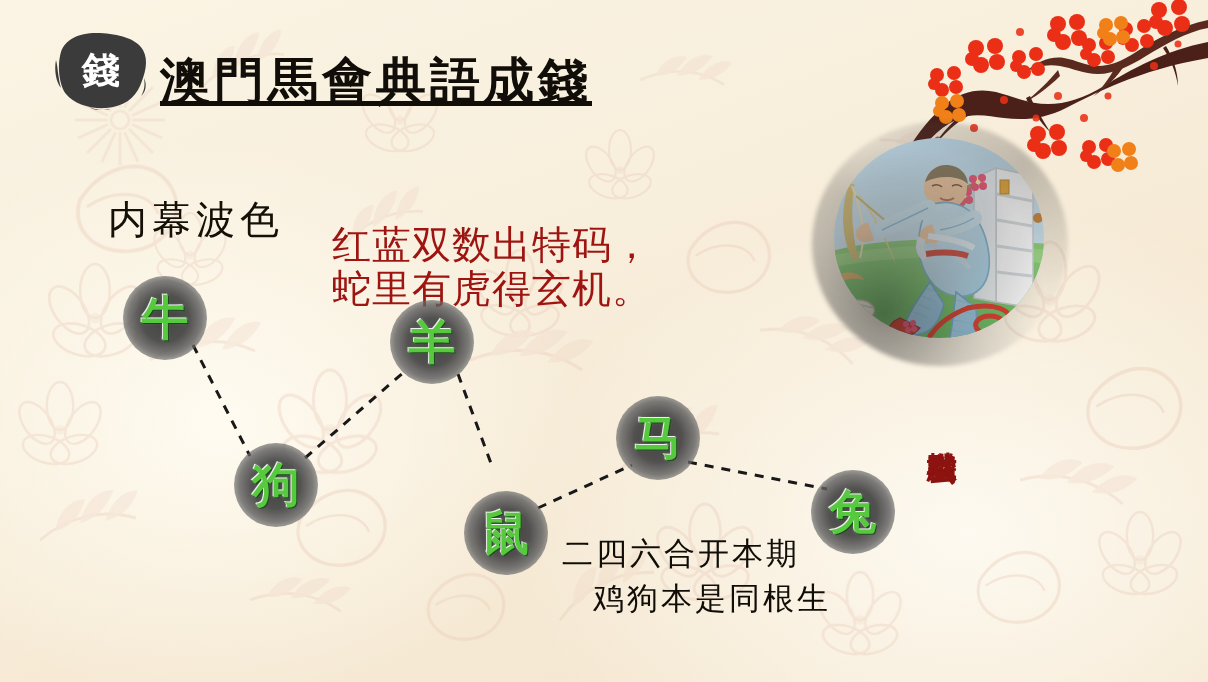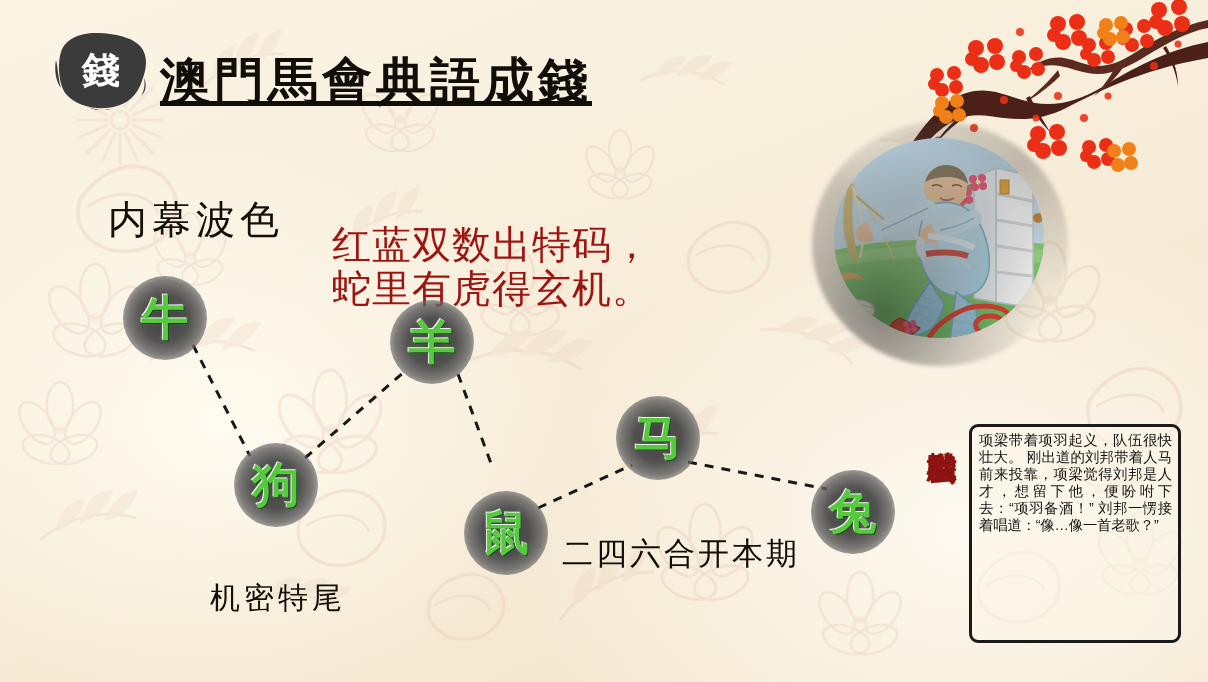--- a/index.html
+++ b/index.html
@@ -710,23 +710,20 @@
   <div class="zodiac" style="left:464px; top:491px;">
     <span class="zodiac-char">鼠</span>
   </div>
   <div class="zodiac" style="left:616px; top:396px;">
     <span class="zodiac-char">马</span>
   </div>
   <div class="zodiac" style="left:811px; top:470px;">
     <span class="zodiac-char">兔</span>
   </div>
 
-  <div class="tail-label">机密特尾</div>
 
   <div class="phrase p1">二四六合开本期</div>
+  <div class="phrase p2">鸡狗本是同根生</div>
 
   <div class="vertical-label">玄機幽默</div>
 
-  <div class="story-box">
-    <div class="story-text">项梁带着项羽起义，队伍很快壮大。 刚出道的刘邦带着人马前来投靠，项梁觉得刘邦是人才，想留下他，便吩咐下去：“项羽备酒！” 刘邦一愣接着唱道：“像…像一首老歌？”</div>
-  </div>
 
 </div>
 
 </body></html>

